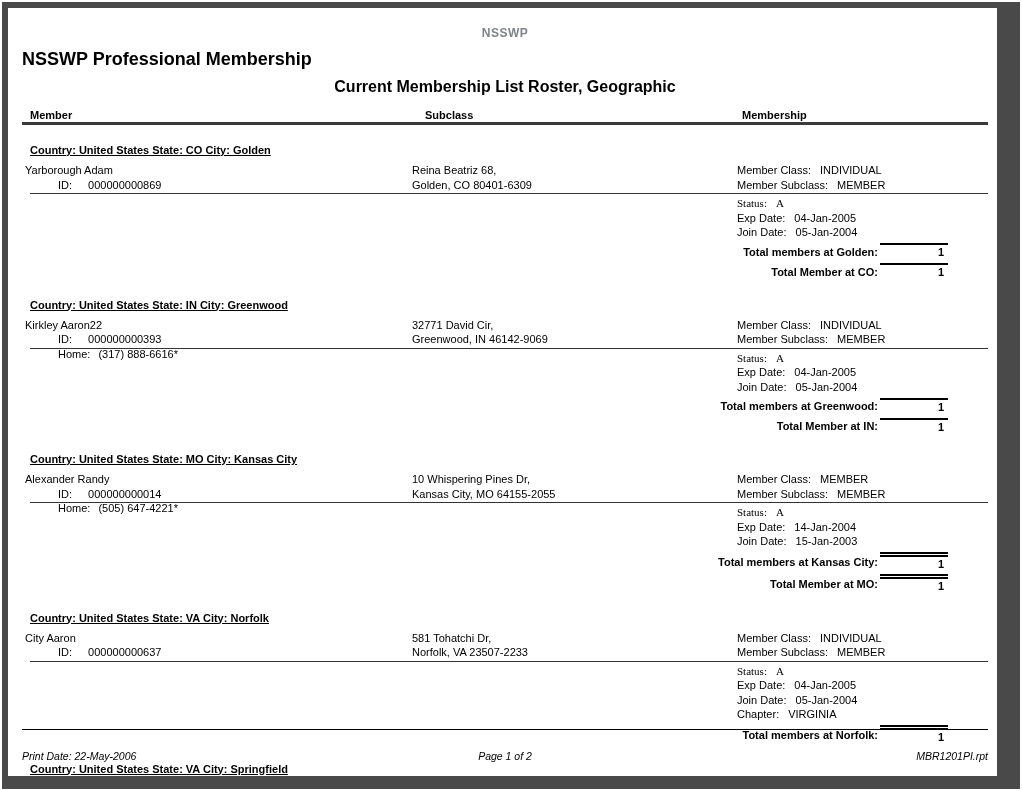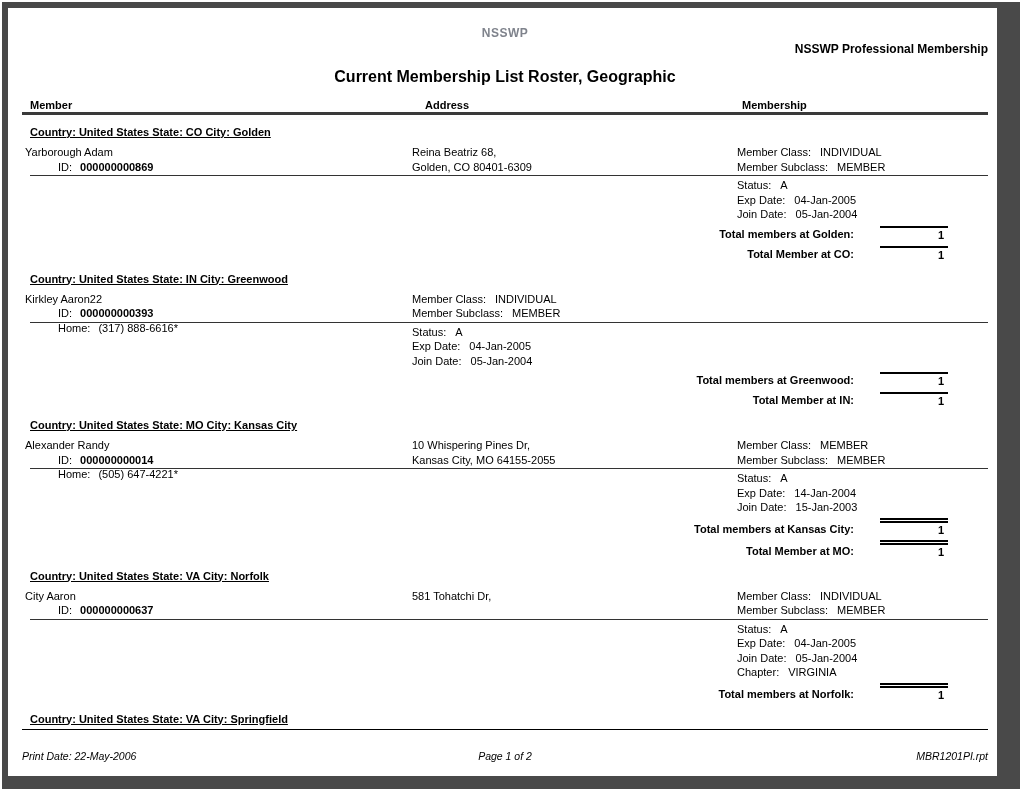--- a/index.html
+++ b/index.html
@@ -8,42 +8,42 @@
     width:1022px; height:791px; position:relative; overflow:hidden;
     font-family:"Liberation Sans", sans-serif; color:#000;
   }
   .frame { position:absolute; left:2px; top:2px; width:1018px; height:787px; background:#494949; }
   .page {
     position:absolute; left:8px; top:8px; width:989px; height:768px;
     background:#ffffff; padding:18px 9px 0 14px;
     font-size:11px; line-height:14.5px;
   }
   .brand { text-align:center; font-weight:bold; font-size:12px; line-height:14px; letter-spacing:.5px; color:#7f838c; }
-  .title { text-align:right; font-weight:bold; font-size:12px; line-height:18px; }
+  .title { margin-top:10px; text-align:left; font-weight:bold; font-size:18px; line-height:18px; }
   .subtitle { margin-top:11px; text-align:center; font-weight:bold; font-size:16px; line-height:15px; }
 
   .colheads { position:relative; margin-top:13px; height:18px; border-bottom:3px solid #3a3a3a; font-weight:bold; }
   .colheads span { position:absolute; top:1px; }
   .ch-member { left:8px; }
   .ch-address { left:403px; }
   .ch-membership { left:720px; }
 
-  .country { margin-top:10px; padding-left:8px; font-weight:bold; text-decoration:underline; line-height:14px; }
+  .country { margin-top:18px; padding-left:8px; font-weight:bold; text-decoration:underline; line-height:14px; }
 
   .member { position:relative; margin-top:6px; display:grid; grid-template-columns:390px 325px 1fr; }
   .m-col1 { padding-left:3px; }
   .indent { padding-left:33px; }
-  .id-val { margin-left:8px;font-weight:bold; }
+  .id-val { margin-left:16px; }
   .ph-val { margin-left:8px; }
   .m-rule { position:absolute; left:8px; right:0; top:30px; border-top:1px solid #333; }
-  .f-row.gap { margin-top:4px; }
+  .f-row.gap { margin-top:4px;font-family:Liberation Serif, serif; }
   .f-val { margin-left:9px; }
 
   .totals { margin-top:0; }
-  .total-row { display:flex; justify-content:flex-end; align-items:flex-end; margin-top:3px; margin-right:40px; font-weight:bold;gap:24px; }
+  .total-row { display:flex; justify-content:flex-end; align-items:center; margin-top:3px; margin-right:40px; font-weight:bold; }
   .total-label { line-height:15px; padding-top:2px; }
   .total-box { width:68px; margin-left:2px; border-top:2px solid #000; text-align:right; padding:1px 4px 0 0; line-height:13px; }
   .total-box.double { border-top:5px double #000; }
 
   .footer {
     position:absolute; left:14px; right:9px; bottom:13px;
     border-top:1px solid #000; padding-top:20px; display:flex;
     font-style:italic; font-size:10.5px; line-height:13px;
   }
   .footer .l { flex:1; text-align:left; }
@@ -55,21 +55,21 @@
 
 <div class="frame"></div>
 <div class="page">
 
   <div class="brand">NSSWP</div>
   <div class="title">NSSWP Professional Membership</div>
   <div class="subtitle">Current Membership List Roster, Geographic</div>
 
   <div class="colheads">
     <span class="ch-member">Member</span>
-    <span class="ch-address">Address</span>
+    <span class="ch-address">Subclass</span>
     <span class="ch-membership">Membership</span>
   </div>
 
   <div>
     <div class="country">Country: United States State: CO City: Golden</div>
     <div class="member">
       <div class="m-col1">
         <div>Yarborough Adam</div>
         <div class="indent">
           <span>ID:</span><span class="id-val">000000000869</span>
@@ -106,20 +106,24 @@
       <div class="m-col1">
         <div>Kirkley Aaron22</div>
         <div class="indent">
           <span>ID:</span><span class="id-val">000000000393</span>
         </div>
         <div class="indent">
           <span>Home:</span><span class="ph-val">(317) 888-6616*</span>
         </div>
       </div>
       <div>
+        <div>32771 David Cir,</div>
+        <div>Greenwood, IN 46142-9069</div>
+      </div>
+      <div>
         <div class="f-row"><span>Member Class:</span><span class="f-val">INDIVIDUAL</span></div>
         <div class="f-row"><span>Member Subclass:</span><span class="f-val">MEMBER</span></div>
         <div class="f-row gap"><span>Status:</span><span class="f-val">A</span></div>
         <div class="f-row"><span>Exp Date:</span><span class="f-val">04-Jan-2005</span></div>
         <div class="f-row"><span>Join Date:</span><span class="f-val">05-Jan-2004</span></div>
       </div>
       <div class="m-rule"></div>
     </div>
     <div class="totals">
       <div class="total-row">
@@ -174,20 +178,21 @@
     <div class="country">Country: United States State: VA City: Norfolk</div>
     <div class="member">
       <div class="m-col1">
         <div>City Aaron</div>
         <div class="indent">
           <span>ID:</span><span class="id-val">000000000637</span>
         </div>
       </div>
       <div>
         <div>581 Tohatchi Dr,</div>
+        <div>Norfolk, VA 23507-2233</div>
       </div>
       <div>
         <div class="f-row"><span>Member Class:</span><span class="f-val">INDIVIDUAL</span></div>
         <div class="f-row"><span>Member Subclass:</span><span class="f-val">MEMBER</span></div>
         <div class="f-row gap"><span>Status:</span><span class="f-val">A</span></div>
         <div class="f-row"><span>Exp Date:</span><span class="f-val">04-Jan-2005</span></div>
         <div class="f-row"><span>Join Date:</span><span class="f-val">05-Jan-2004</span></div>
         <div class="f-row"><span>Chapter:</span><span class="f-val">VIRGINIA</span></div>
       </div>
       <div class="m-rule"></div>

